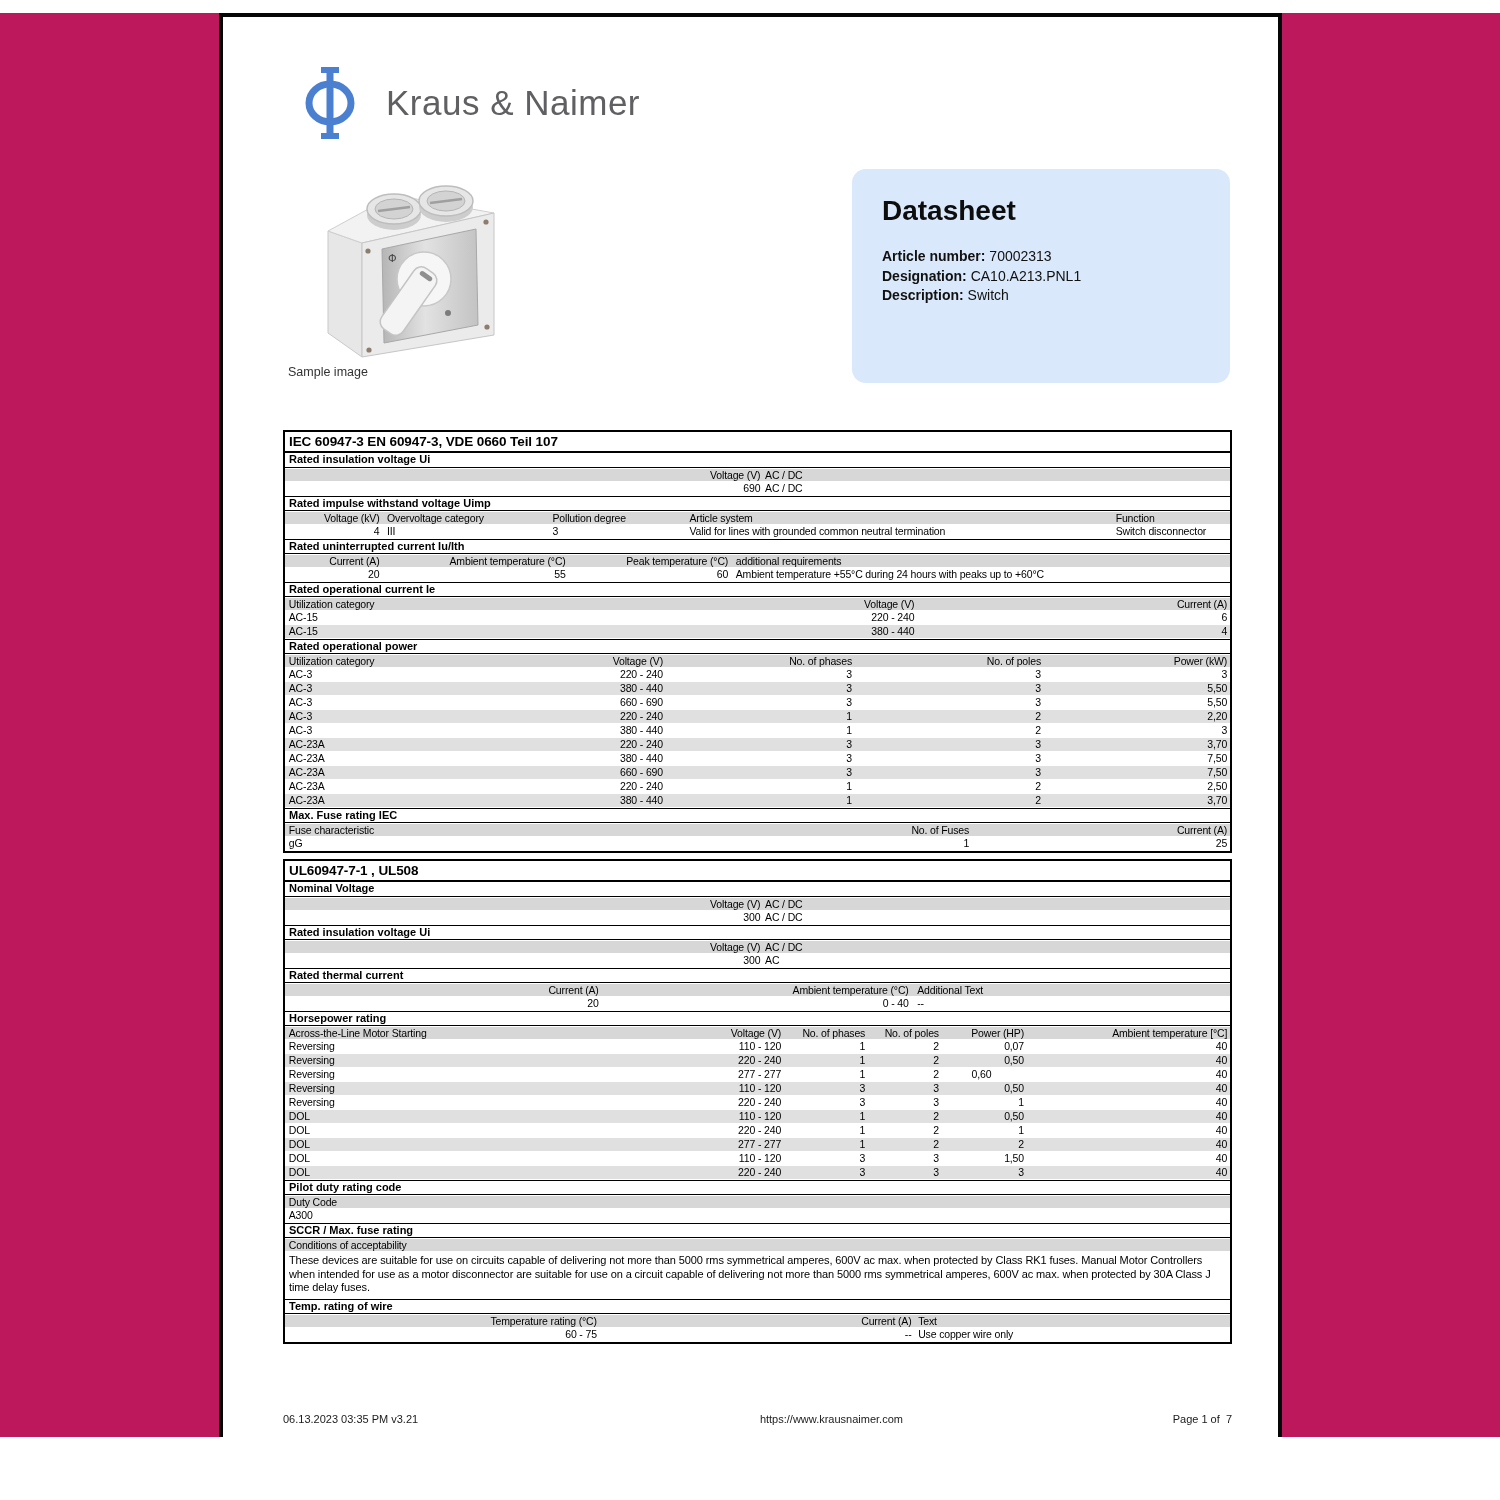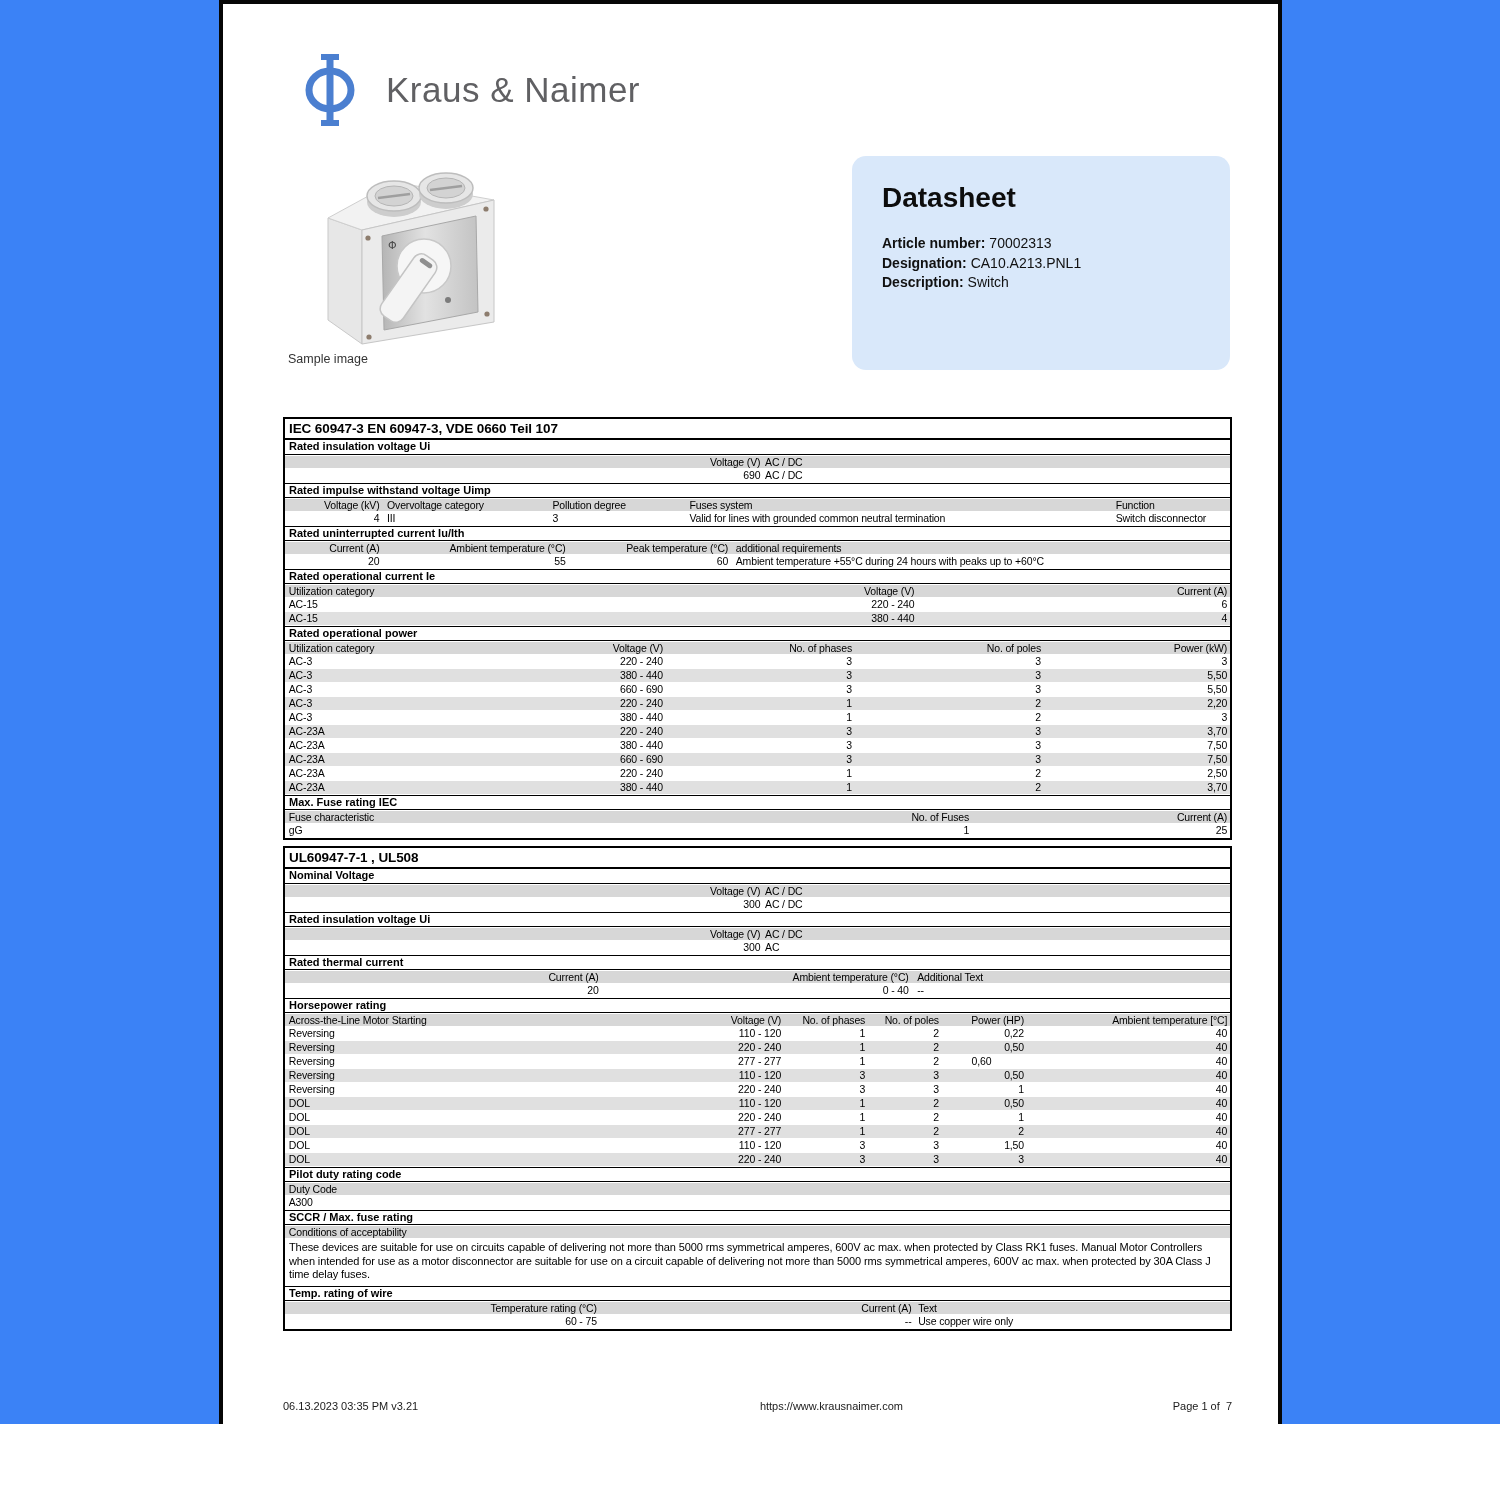--- a/index.html
+++ b/index.html
@@ -1,17 +1,17 @@
 <!DOCTYPE html>
 <html><head>
 <meta charset="utf-8">
 <style>
   html,body{margin:0;padding:0;background:#fff;}
-  .canvas{position:relative;width:1500px;height:1424px;background:#3b82f6;overflow:hidden;
-          font-family:"Liberation Sans",sans-serif;color:#000;}
+  .canvas{position:relative;width:1500px;height:1424px;background:#be185d;overflow:hidden;
+          font-family:"Liberation Sans",sans-serif;color:#000;margin-top:13px;}
   .page{position:absolute;left:219px;top:0;width:1063px;height:1495px;
         border:4px solid #060606;background:#fff;box-sizing:border-box;}
   
   .logo{position:absolute;left:77px;top:50px;display:flex;align-items:center;gap:26px;}
   .brand-name{font-size:35px;color:#606063;letter-spacing:0.5px;}
   
   .product{position:absolute;left:75px;top:150px;width:210px;height:200px;}
   .sample-caption{position:absolute;left:65px;top:348px;font-size:12.5px;color:#333;}
   
   .ds-box{position:absolute;left:629px;top:152px;width:378px;height:214px;
@@ -129,21 +129,21 @@
               <div class="cell" style="left: 0%; width: 50.3%; text-align: right;">690</div>
               <div class="cell" style="left: 50.8%; width: 48.8%; text-align: left;">AC / DC</div>
             </div>
           </div>
           <div class="sec">
             <div class="sec-h">Rated impulse withstand voltage Uimp</div>
             <div class="row row-h">
               <div class="cell" style="left: 0%; width: 10%; text-align: right;">Voltage (kV)</div>
               <div class="cell" style="left: 10.8%; width: 17%; text-align: left;">Overvoltage category</div>
               <div class="cell" style="left: 28.3%; width: 14%; text-align: left;">Pollution degree</div>
-              <div class="cell" style="left: 42.8%; width: 44%; text-align: left;">Fuses system</div>
+              <div class="cell" style="left: 42.8%; width: 44%; text-align: left;">Article system</div>
               <div class="cell" style="left: 87.9%; width: 11.8%; text-align: left;">Function</div>
             </div>
             <div class="row">
               <div class="cell" style="left: 0%; width: 10%; text-align: right;">4</div>
               <div class="cell" style="left: 10.8%; width: 17%; text-align: left;">III</div>
               <div class="cell" style="left: 28.3%; width: 14%; text-align: left;">3</div>
               <div class="cell" style="left: 42.8%; width: 44%; text-align: left;">Valid for lines with grounded common neutral termination</div>
               <div class="cell" style="left: 87.9%; width: 11.8%; text-align: left;">Switch disconnector</div>
             </div>
           </div>
@@ -319,21 +319,21 @@
               <div class="cell" style="left: 52.5%; width: 8.9%; text-align: right;">No. of phases</div>
               <div class="cell" style="left: 61.4%; width: 7.8%; text-align: right;">No. of poles</div>
               <div class="cell" style="left: 69.2%; width: 9%; text-align: right;">Power (HP)</div>
               <div class="cell" style="left: 80%; width: 19.7%; text-align: right;">Ambient temperature [°C]</div>
             </div>
             <div class="row">
               <div class="cell" style="left: 0.4%; width: 40%; text-align: left;">Reversing</div>
               <div class="cell" style="left: 32%; width: 20.5%; text-align: right;">110 - 120</div>
               <div class="cell" style="left: 52.5%; width: 8.9%; text-align: right;">1</div>
               <div class="cell" style="left: 61.4%; width: 7.8%; text-align: right;">2</div>
-              <div class="cell" style="left: 69.2%; width: 9%; text-align: right;">0,22</div>
+              <div class="cell" style="left: 69.2%; width: 9%; text-align: right;">0,07</div>
               <div class="cell" style="left: 80%; width: 19.7%; text-align: right;">40</div>
             </div>
             <div class="row stripe">
               <div class="cell" style="left: 0.4%; width: 40%; text-align: left;">Reversing</div>
               <div class="cell" style="left: 32%; width: 20.5%; text-align: right;">220 - 240</div>
               <div class="cell" style="left: 52.5%; width: 8.9%; text-align: right;">1</div>
               <div class="cell" style="left: 61.4%; width: 7.8%; text-align: right;">2</div>
               <div class="cell" style="left: 69.2%; width: 9%; text-align: right;">0,50</div>
               <div class="cell" style="left: 80%; width: 19.7%; text-align: right;">40</div>
             </div>

